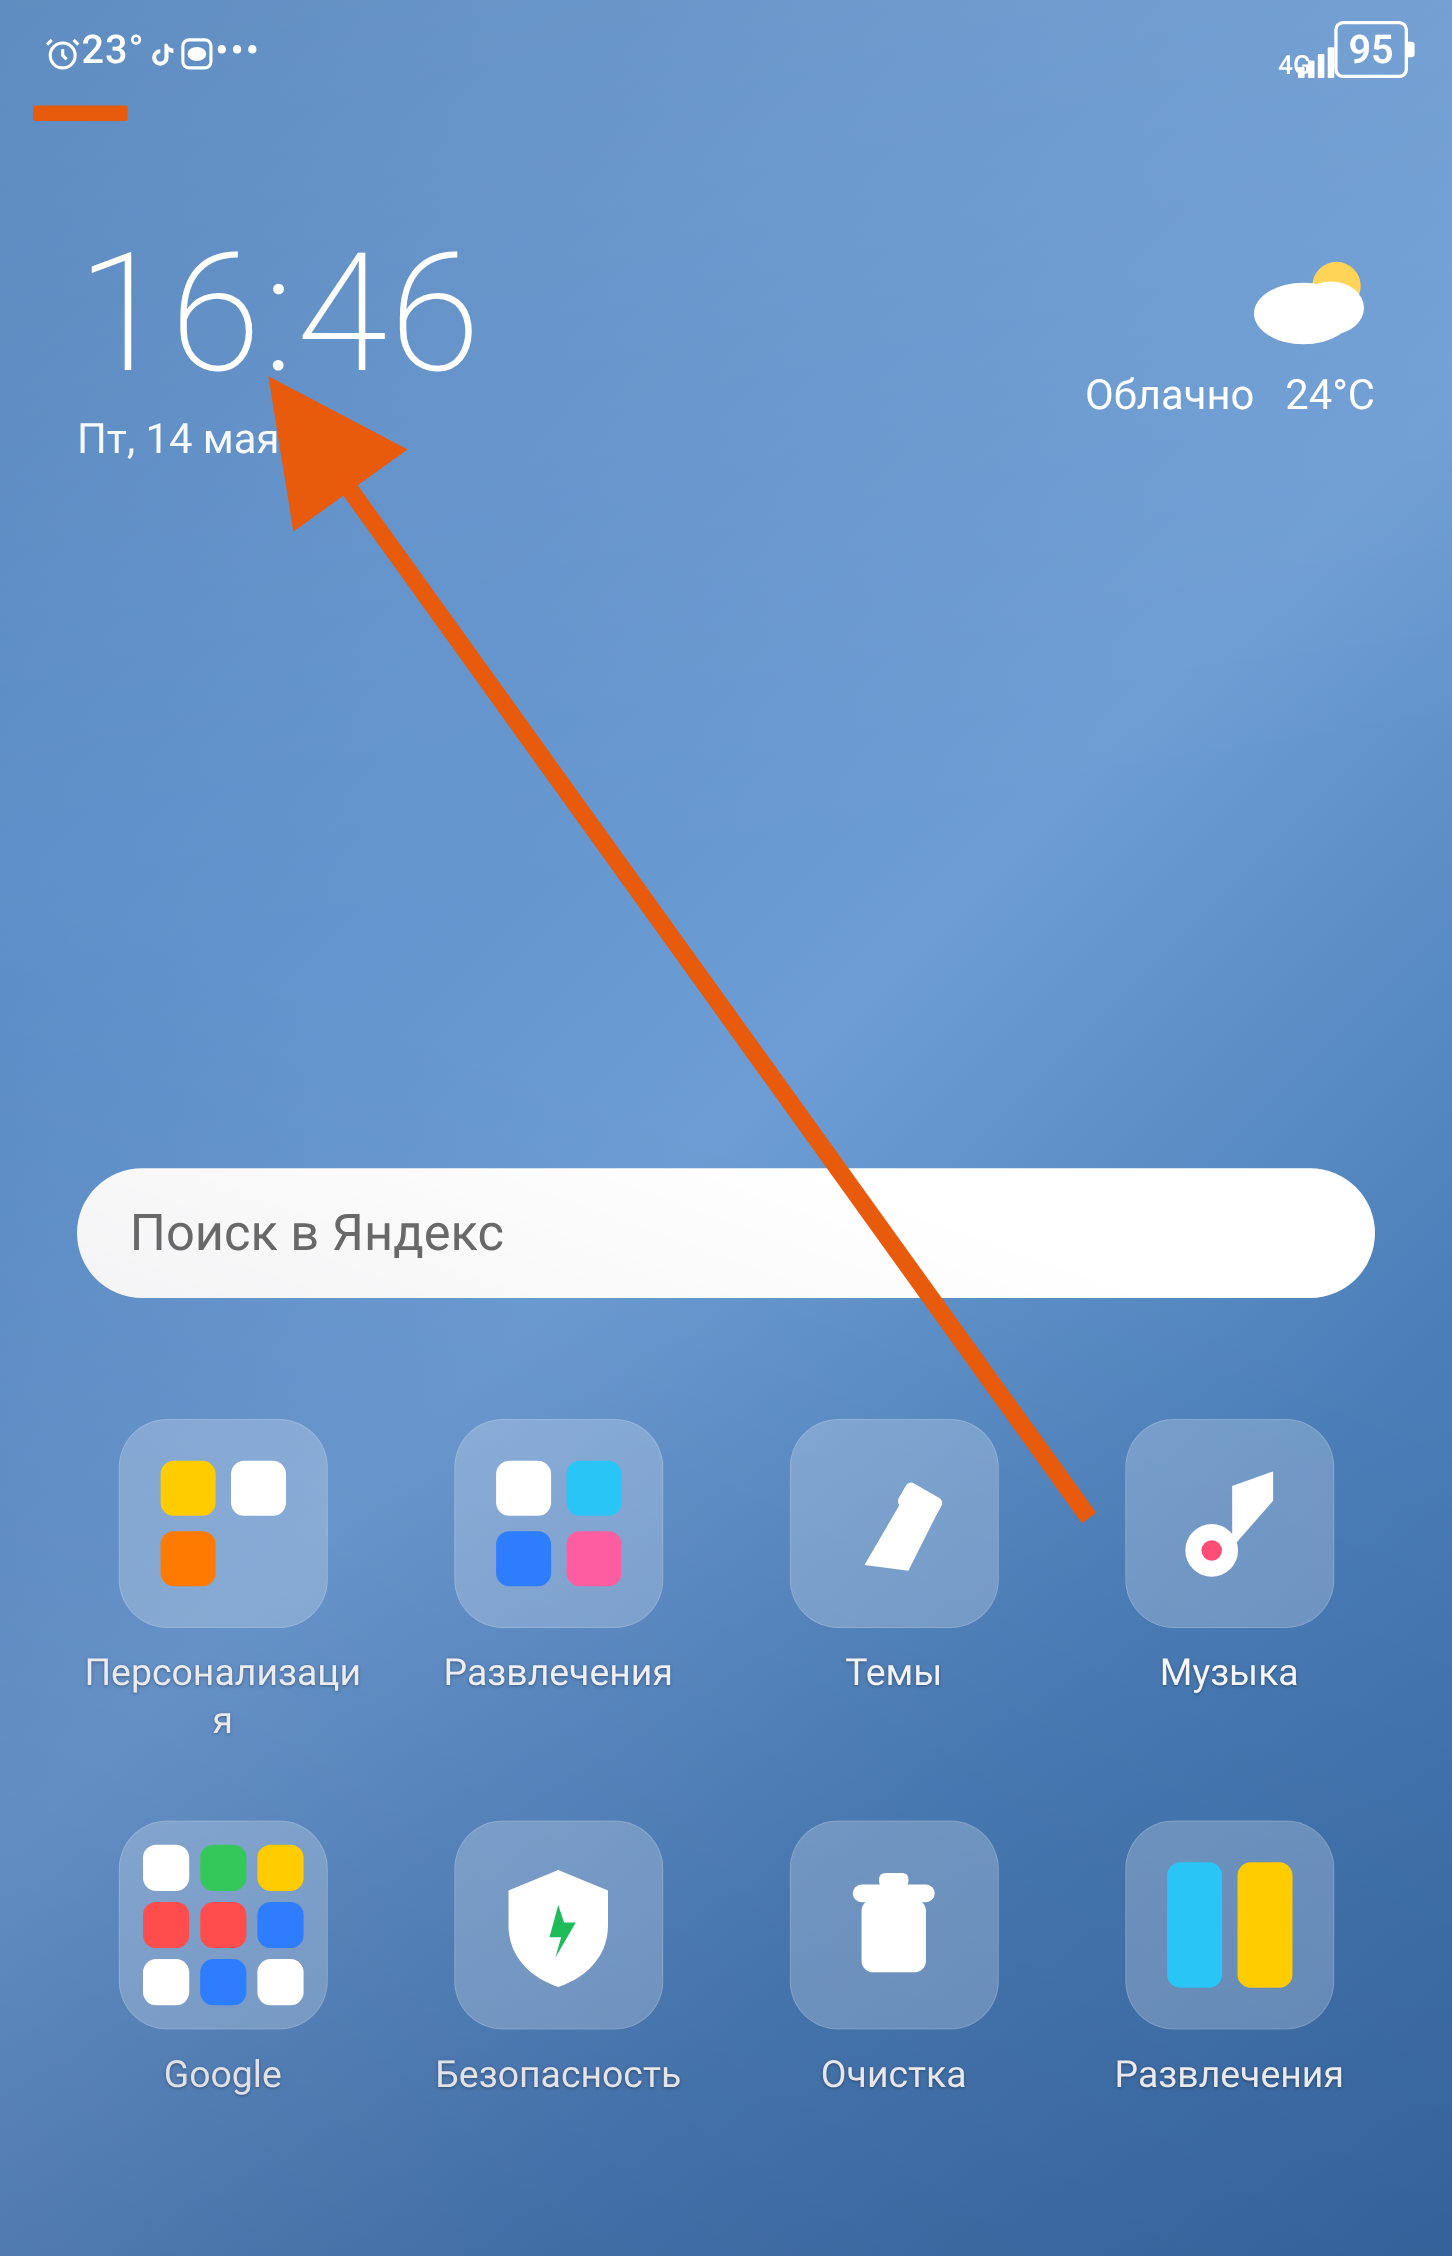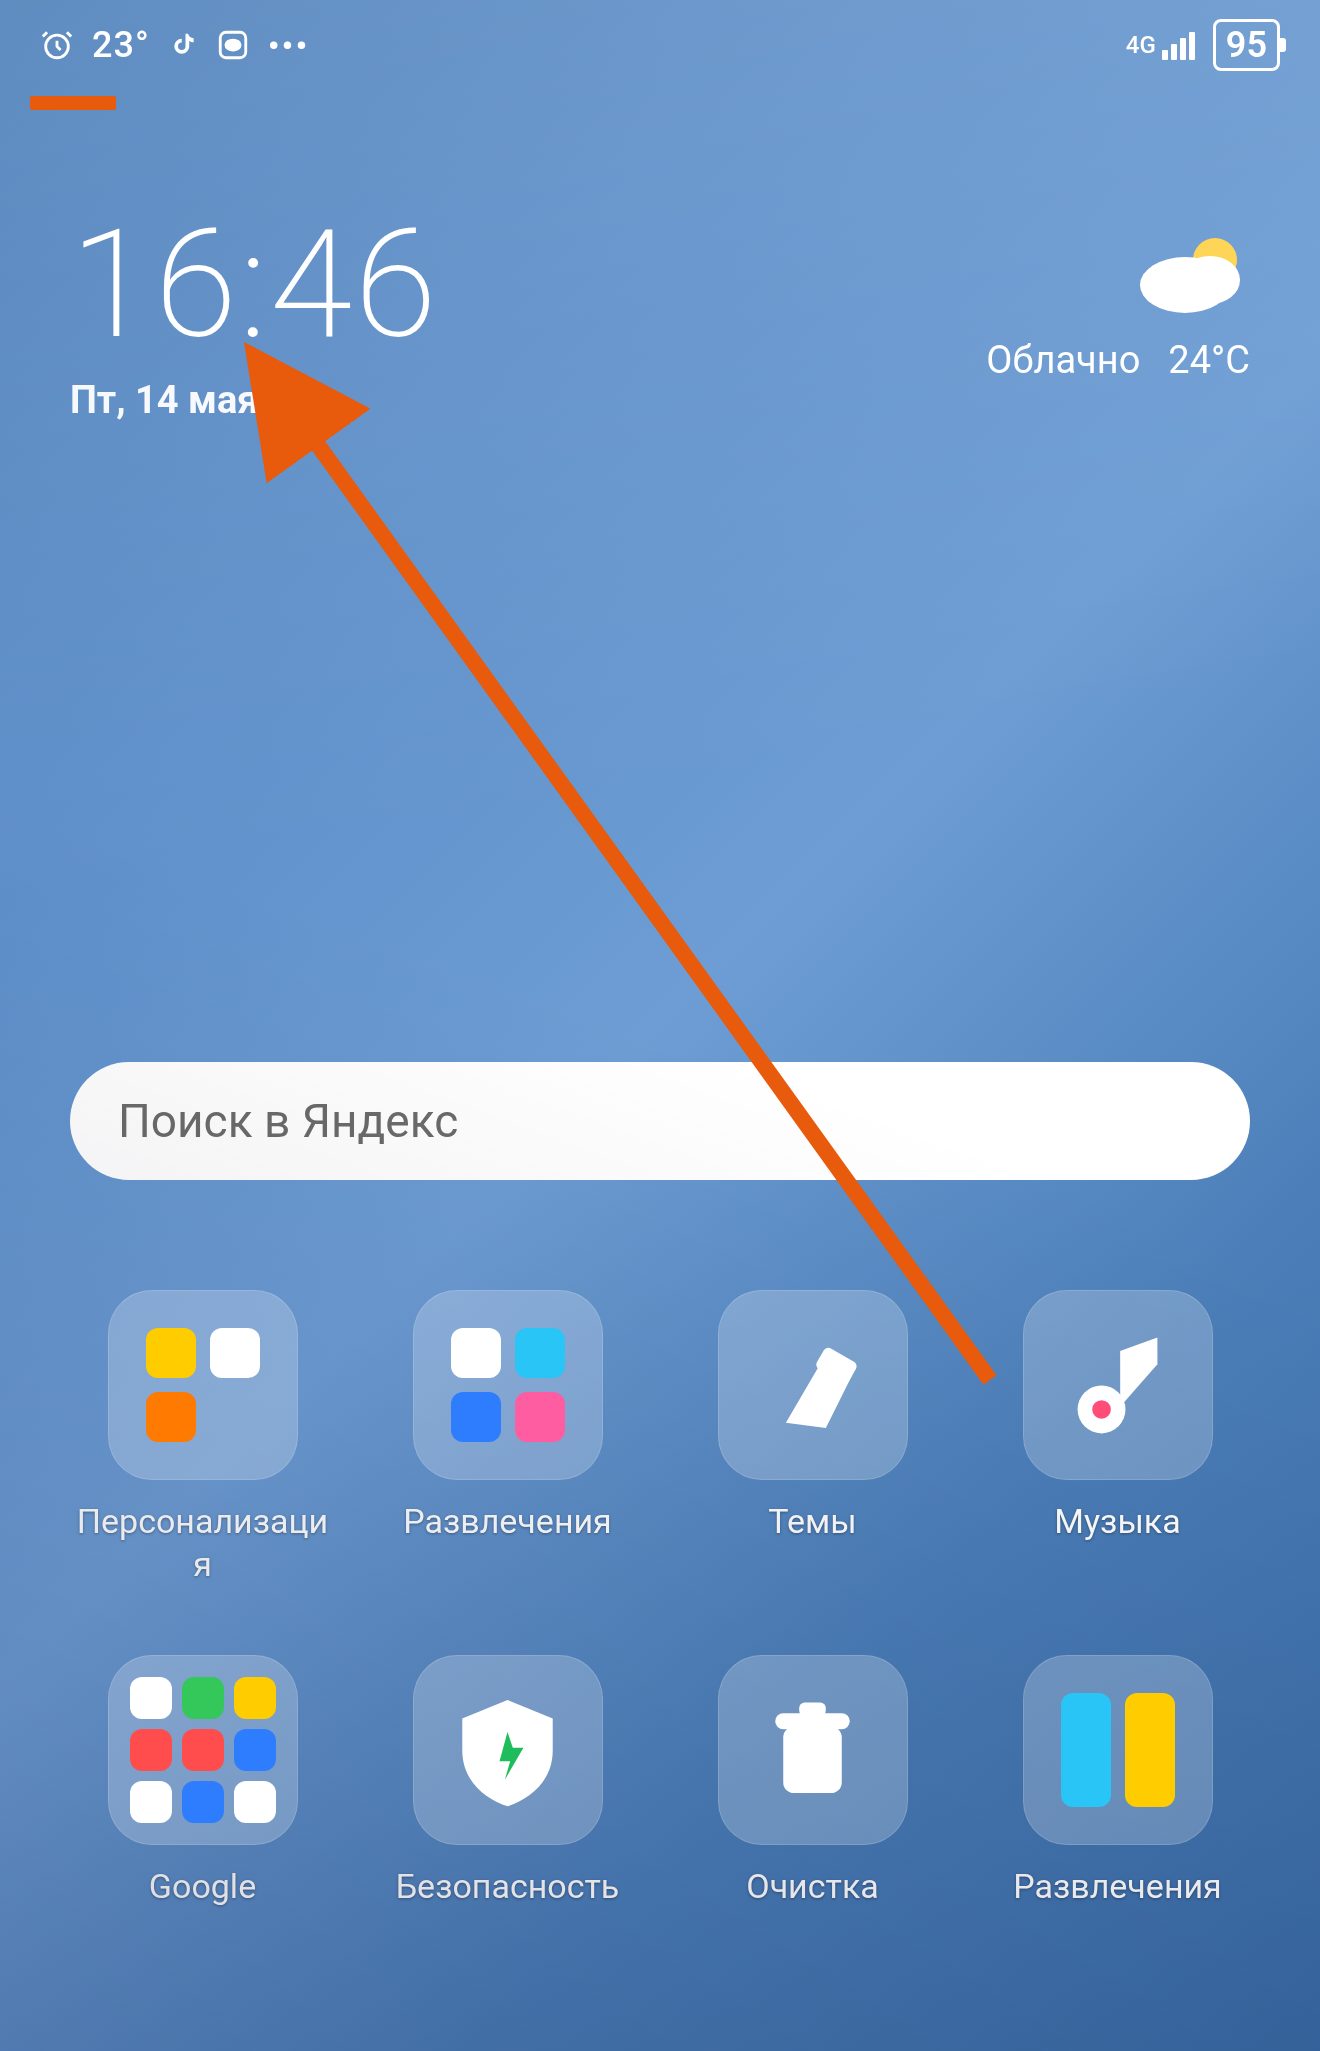--- a/index.html
+++ b/index.html
@@ -23,21 +23,21 @@
   .status-bar {
     position: relative;
     display: flex;
     justify-content: space-between;
     align-items: center;
     padding: 20px 40px 10px 40px;
     height: 80px;
     font-size: 34px;
     font-weight: 500;
   }
-  .status-left, .status-right { display: flex; align-items: center; gap: 18px; }
+  .status-left, .status-right { display: flex; align-items: flex-end; }
   .status-left .temp { font-size: 36px; letter-spacing: 1px; }
   .status-icon { display: inline-flex; align-items: center; justify-content: center; }
   .dots { letter-spacing: 2px; }
   .net-label { font-size: 24px; margin-right: -12px; line-height: 1; }
   .signal-bars { display: inline-flex; align-items: flex-end; gap: 3px; height: 30px; }
   .signal-bars span { width: 6px; background: #fff; border-radius: 1px; }
   .signal-bars span:nth-child(1){height:10px}
   .signal-bars span:nth-child(2){height:16px}
   .signal-bars span:nth-child(3){height:22px}
   .signal-bars span:nth-child(4){height:28px}
@@ -56,21 +56,21 @@
     position:absolute; left:30px; top:96px;
     width:86px; height:14px; background:#e85a0c; border-radius:2px;
   }
 
   
   .widget-row {
     display:flex; justify-content:space-between; align-items:flex-start;
     padding: 130px 70px 0 70px;
   }
   .clock .time { font-size: 150px; font-weight: 200; line-height: 1; letter-spacing: 2px; }
-  .clock .date { font-size: 38px; font-weight: 700; margin-top: 18px; opacity: 0.95; }
+  .clock .date { font-size: 38px; font-weight: 400; margin-top: 18px; opacity: 0.95; }
   .weather { text-align: right; padding-top: 20px; }
   .weather .icon { display:flex; justify-content:flex-end; margin-bottom: 18px; }
   .weather .desc { font-size: 38px; }
   .weather .desc .deg { margin-left: 28px; }
 
   
   .search-wrap { padding: 0 70px; margin-top: 640px; }
   .search {
     width:100%; height:118px;
     background:#fff; border-radius:60px;

